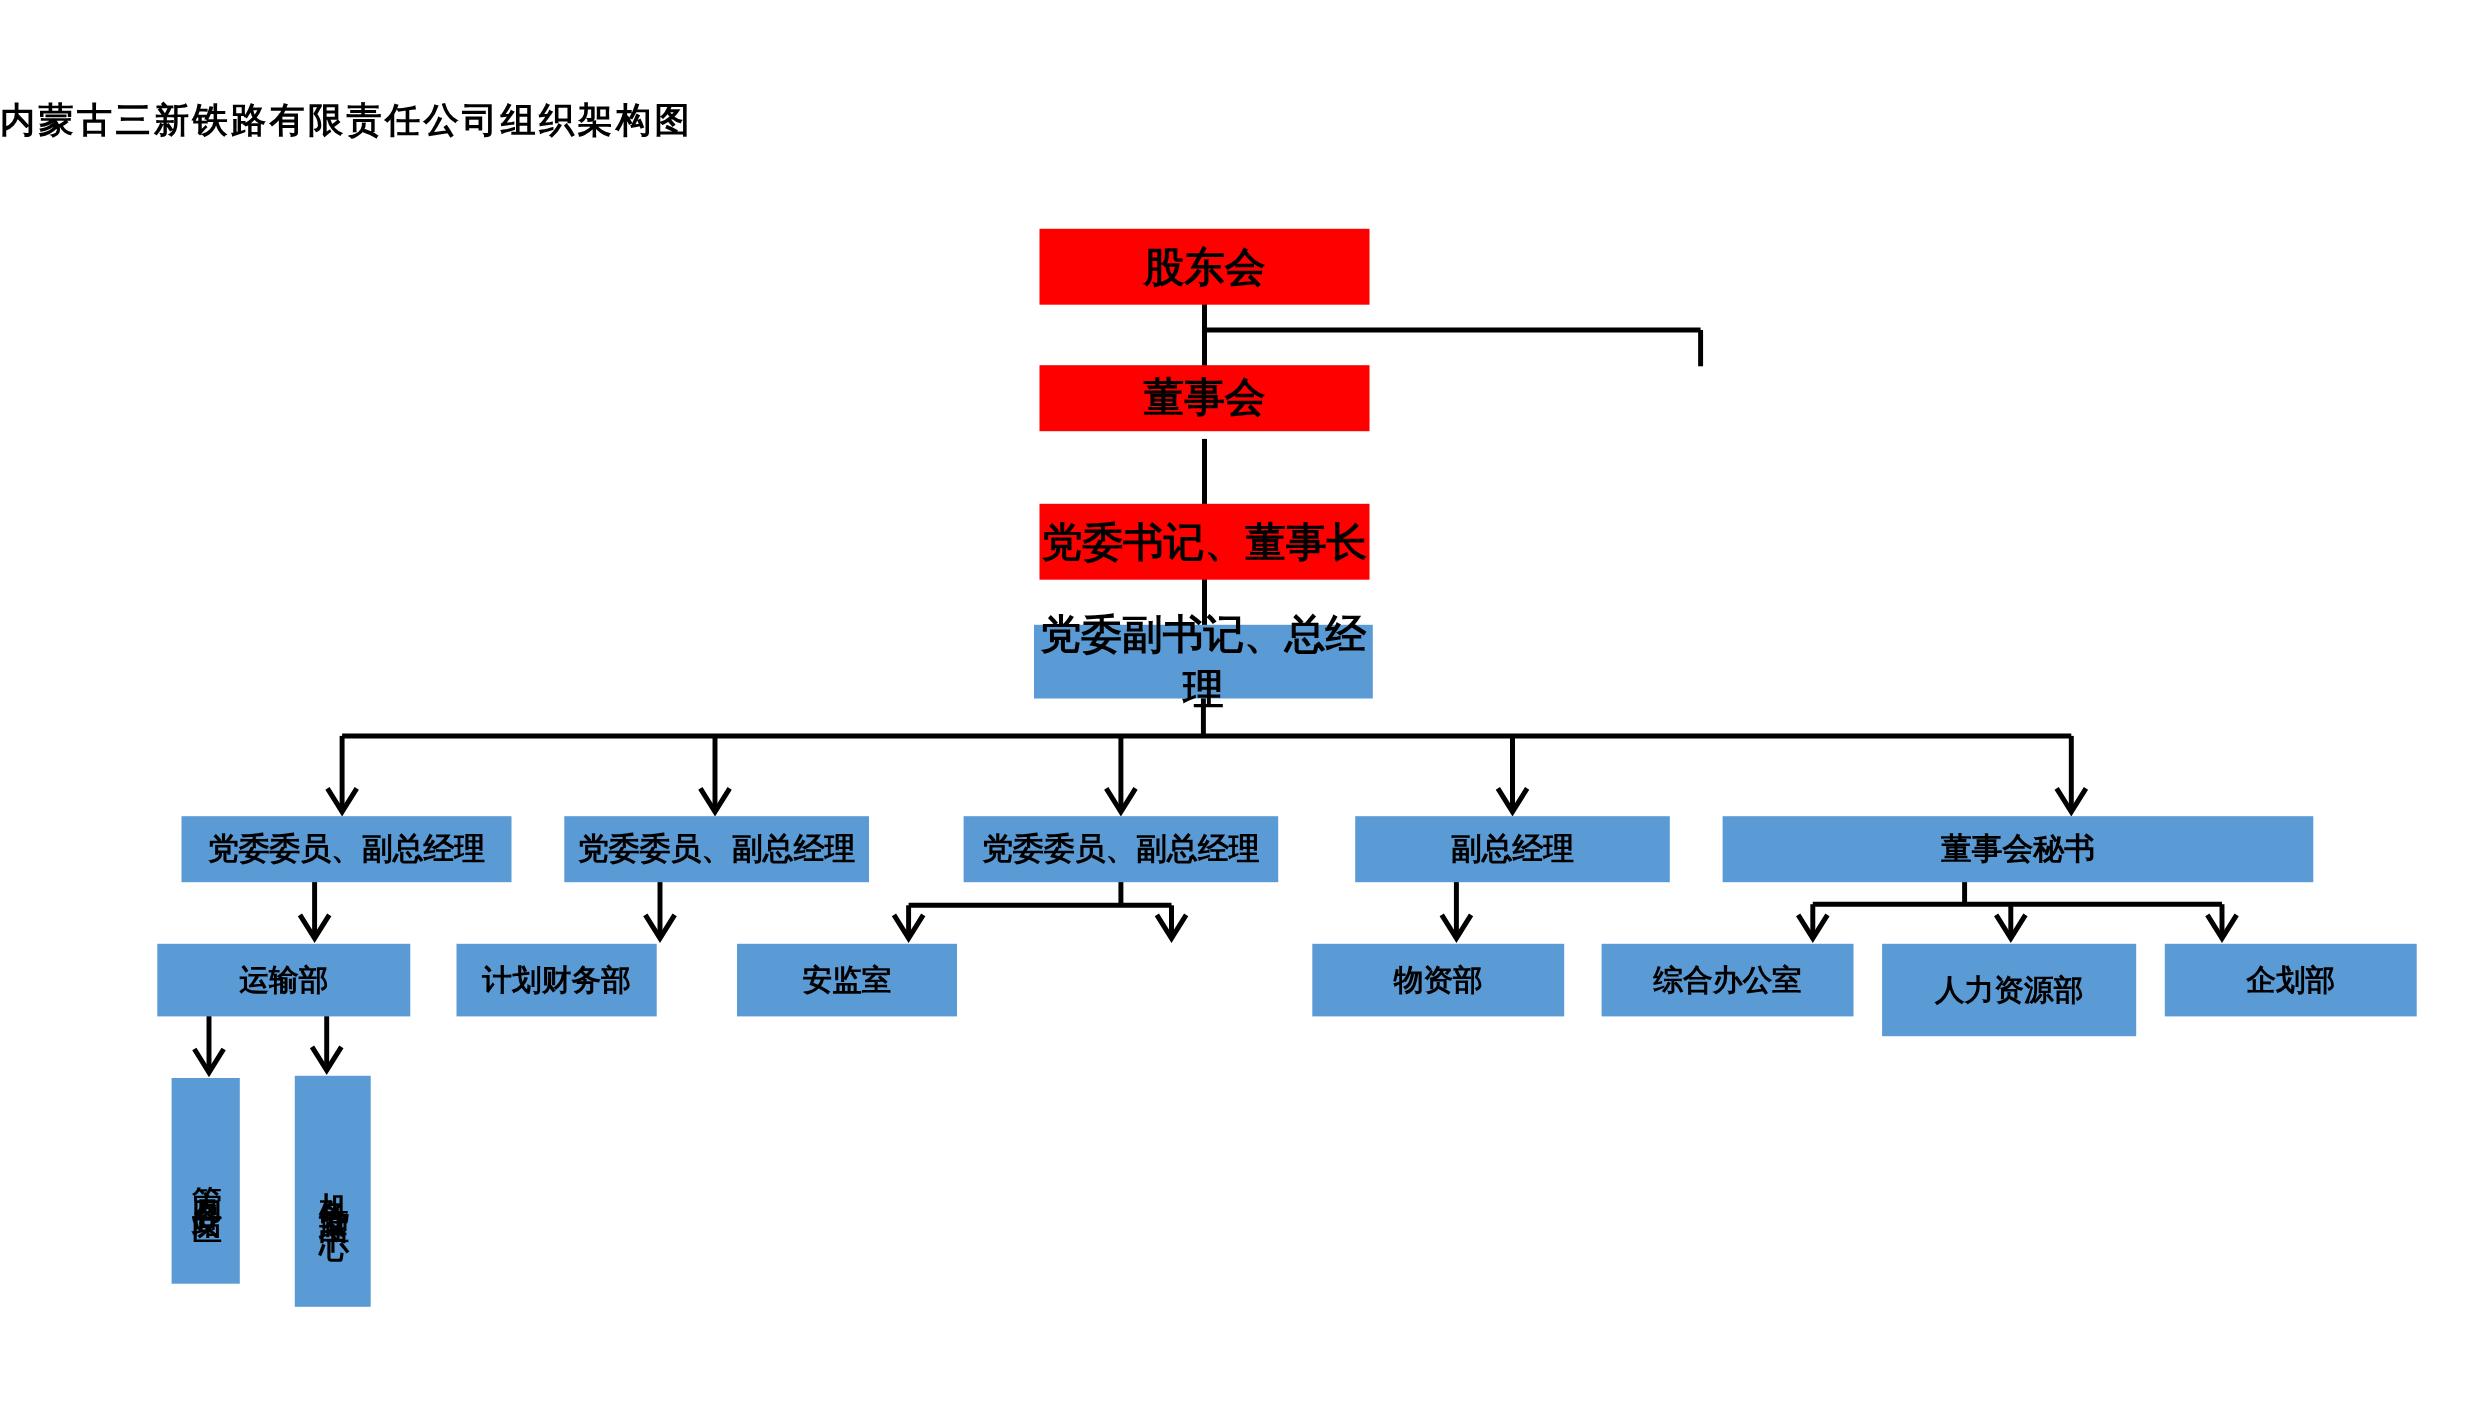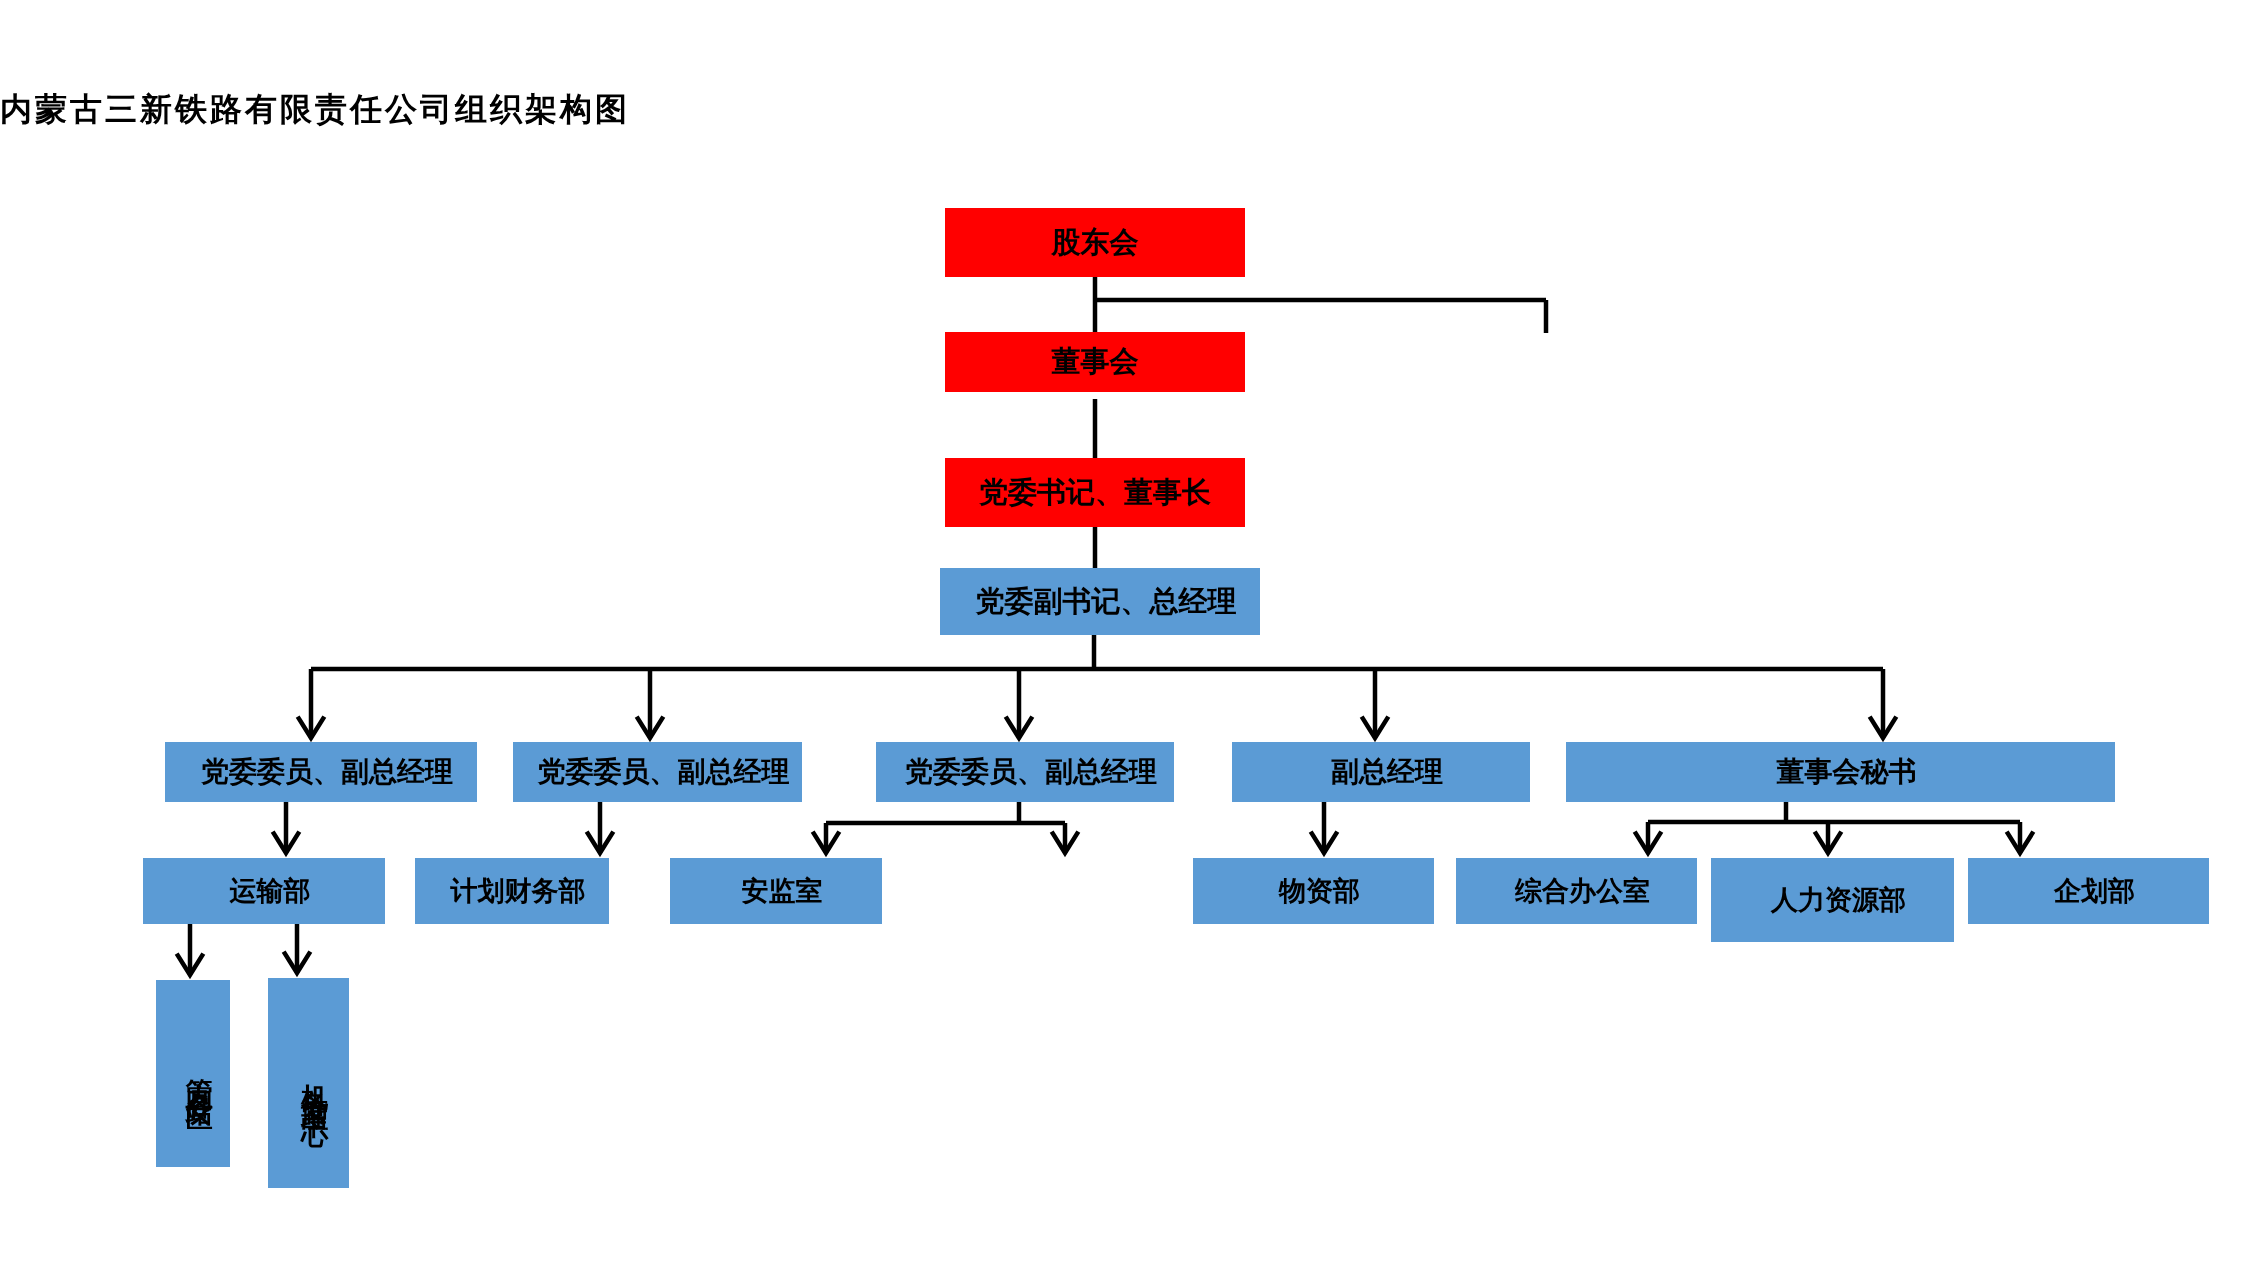--- a/index.html
+++ b/index.html
@@ -24,22 +24,22 @@
     color:var(--text);
   }
   svg.connectors{position:absolute;left:0;top:0;}
   .node{
     position:absolute;
     display:flex;align-items:center;justify-content:center;
     font-weight:bold;color:var(--text);
     text-align:center;
   }
   .node.red{background:var(--box-red);}
-  .node.blue{background:var(--box-blue);padding-left:12px;}
-  .fs29{font-size:29px;justify-content:center;}
+  .node.blue{background:var(--box-blue);}
+  .fs29{font-size:37px;justify-content:center;}
   .fs28{font-size:28px;}
   .fs27{font-size:27px;}
   .node.vertical{
     writing-mode:vertical-rl;
     text-orientation:upright;
     letter-spacing:7px;
     font-size:27px;
     line-height:1.2;
   }
 </style>

